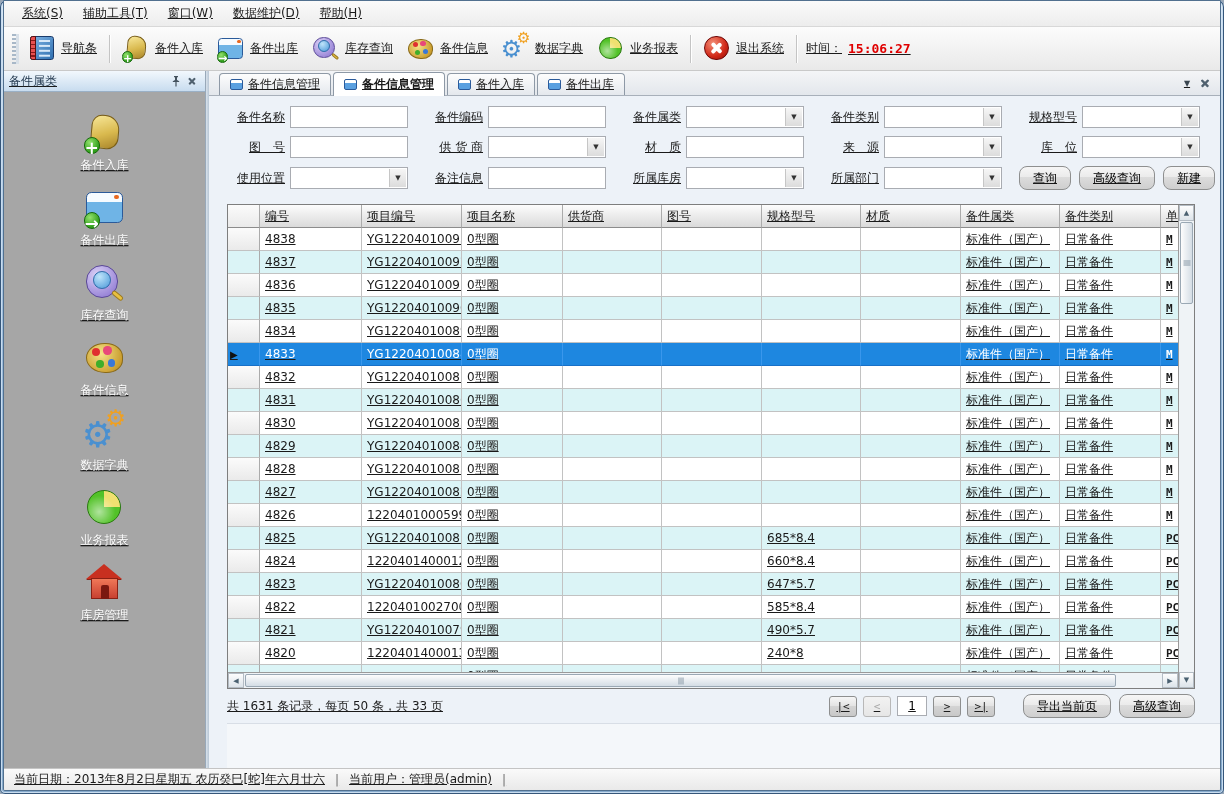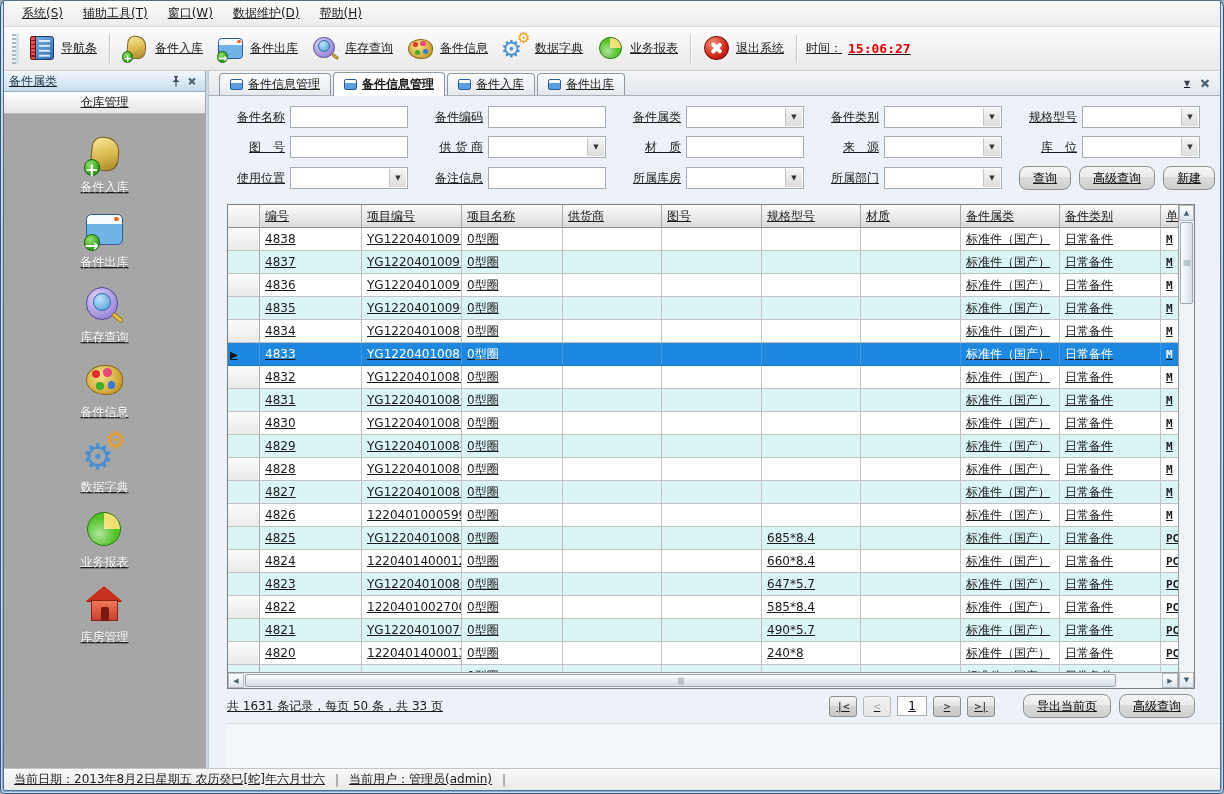--- a/index.html
+++ b/index.html
@@ -239,21 +239,20 @@
           <span class="tw-title-sp"></span>
           <span class="tw-btn">
             <svg width="10" height="11" viewBox="0 0 10 11">
                 <path d="M3 0h4v1L6 1.6V4l2.2 1.2V6H5.6v4L5 11l-.6-1V6H1.8V5.2L4 4V1.6L3 1z" fill="#44525E"></path>
               </svg>
           </span>
           <span class="tw-btn">
               <span class="xmark dark" style="transform:scale(.7)"></span>
             </span>
         </div>
-        <div class="tw-group">仓库管理</div>
         <div class="tw-body" id="side-items">
             <div class="side-item">
               <span class="ic ic-bag" style="font-size: 21px;">
                 <span class="p-body"></span>
                 <span class="p-badge">+</span>
               </span>
               <span class="side-label">备件入库</span>
             </div>
             <div class="side-item">
               <span class="ic ic-winout" style="font-size: 21px;">

